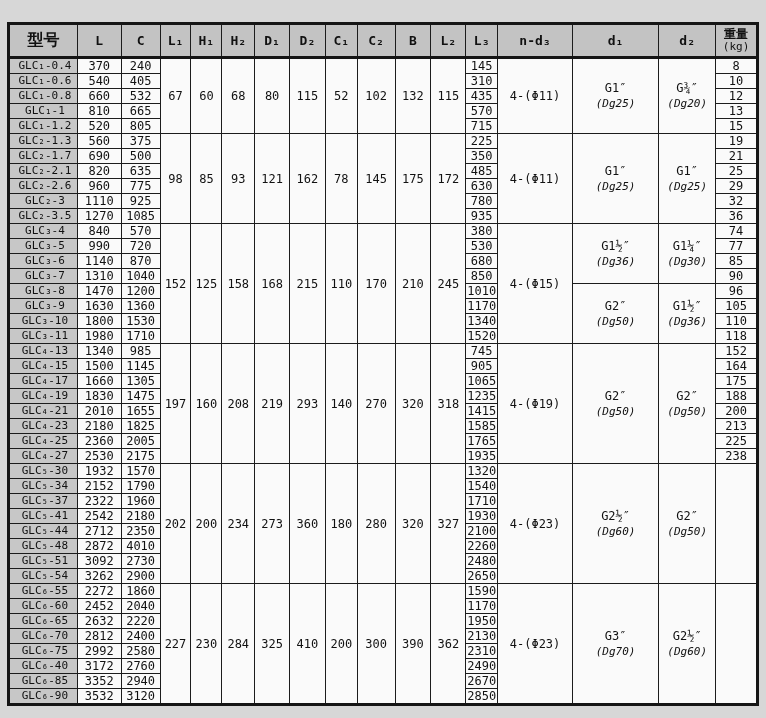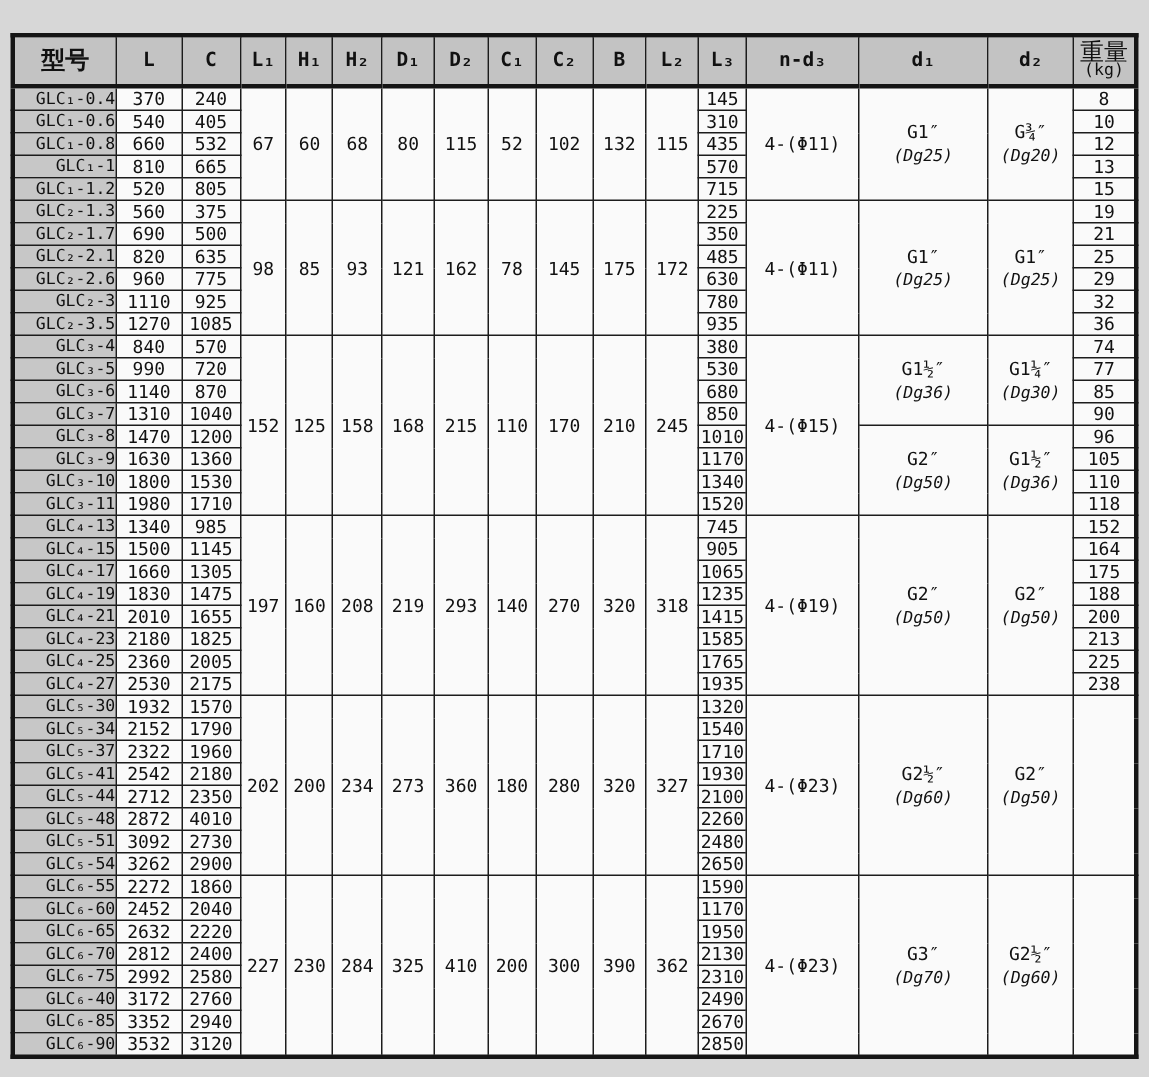--- a/index.html
+++ b/index.html
@@ -25,26 +25,26 @@
     white-space:nowrap;
   }
   thead th{
     background:#c3c3c3;
     height:31px;
     font-size:13px;
     font-weight:bold;
     border-bottom:3px solid #151515;
   }
   thead th.c-model{font-size:16px;}
-  thead th .wl1{font-size:16px;line-height:13px;font-weight:normal;}
+  thead th .wl1{font-size:12px;line-height:13px;font-weight:bold;}
   thead th .wl2{font-size:11px;line-height:12px;font-weight:normal;}
   tbody td{height:14px;font-size:12px;line-height:14px;}
   td.cell-model{
     background:#c7c7c7;
-    text-align:right;
+    text-align:center;
     padding-left:3px;
     font-size:11px;
   }
   td.cell-d1,td.cell-d2{font-size:12px;}
   .dsize{display:block;font-size:12px;line-height:15px;}
   .ddg{display:block;font-size:11px;line-height:15px;font-style:italic;}
   
   col.c-model{width:69px;}
   col.c-L{width:44px;}
   col.c-C{width:39px;}

